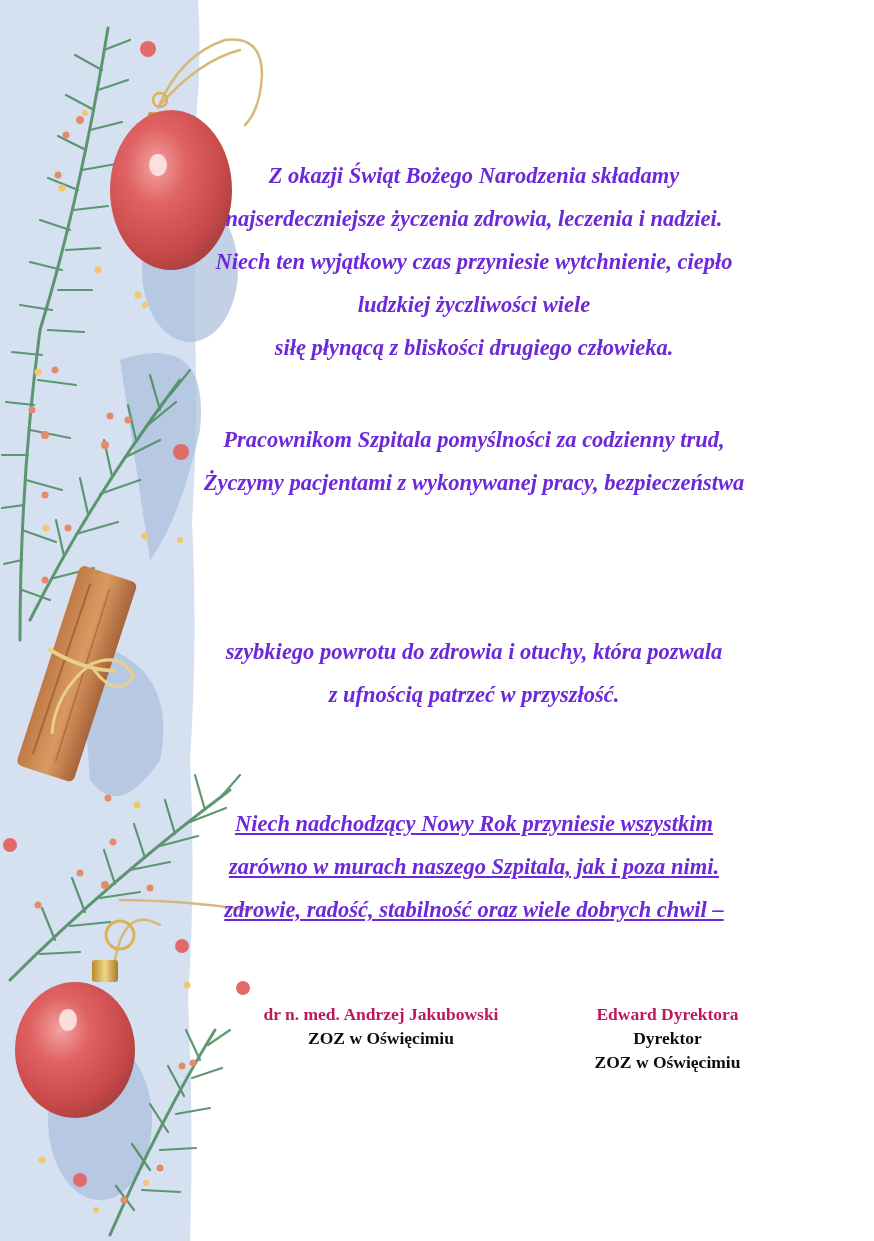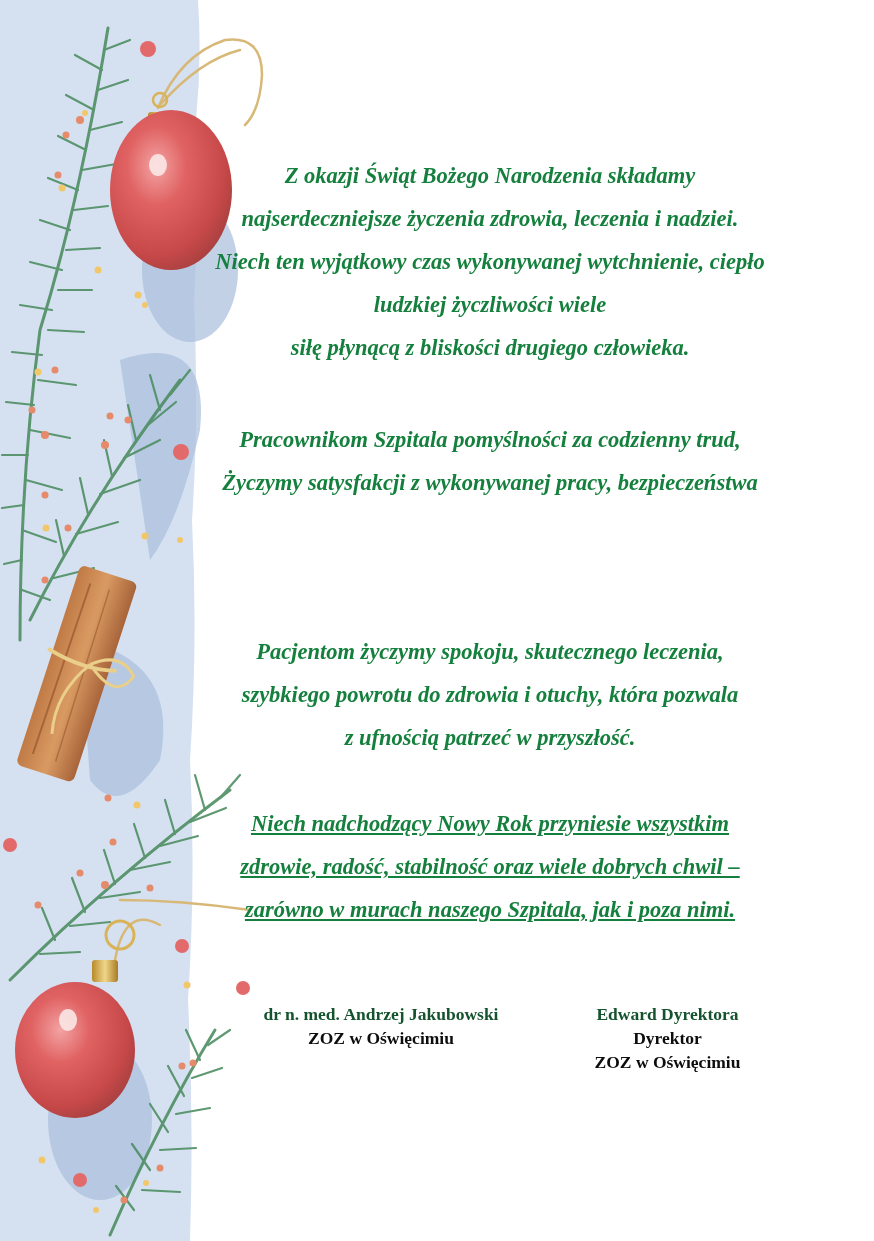--- a/index.html
+++ b/index.html
@@ -17,50 +17,50 @@
     .decor {
       position: absolute;
       left: 0;
       top: 0;
       width: 280px;
       height: 1241px;
       z-index: 0;
     }
     .greeting {
       position: absolute;
-      left: 180px;
+      left: 164px;
       width: 620px;
       z-index: 1;
       text-align: center;
       font-style: italic;
       font-weight: bold;
       font-size: 22.5px;
       line-height: 43px;
-      color: #15803d;
+      color: #6d28d9;
     }
     .greeting p {
       margin: 0;
       white-space: nowrap;
     }
     #para1 { top: 154px; }
     #para2 { top: 418px; }
     #para3 { top: 630px; }
     #para4 { top: 802px; text-decoration: underline; }
 
     .sig {
       position: absolute;
       z-index: 1;
       text-align: center;
       font-weight: bold;
       font-size: 17.5px;
       line-height: 24px;
       color: #0d0d0d;
       white-space: nowrap;
     }
-    .sig .name { color: #14532d; }
+    .sig .name { color: #be185d; }
     #sig-left { left: 226px; width: 310px; top: 1002px; }
     #sig-right { left: 560px; width: 215px; top: 1002px; }
   </style>
 </head>
 <body>
 
 <svg class="decor" viewBox="0 0 280 1241" xmlns="http://www.w3.org/2000/svg">
   <defs>
     <radialGradient id="bauble" cx="0.38" cy="0.35" r="0.7">
       <stop offset="0" stop-color="#f3a3a3"></stop>
@@ -244,40 +244,39 @@
     <circle cx="120" cy="935" r="14" fill="none" stroke="#d9b35a" stroke-width="3"></circle>
     <rect x="92" y="960" width="26" height="22" rx="3" fill="url(#cap)"></rect>
     <ellipse cx="75" cy="1050" rx="60" ry="68" fill="url(#bauble)"></ellipse>
     <ellipse cx="68" cy="1020" rx="9" ry="11" fill="#fbe7e7" opacity="0.9"></ellipse>
   </g>
 </svg>
 
 <div class="greeting" id="para1">
   <p>Z okazji Świąt Bożego Narodzenia składamy</p>
   <p>najserdeczniejsze życzenia zdrowia, leczenia i nadziei.</p>
-  <p>Niech ten wyjątkowy czas wykonywanej wytchnienie, ciepło</p>
+  <p>Niech ten wyjątkowy czas przyniesie wytchnienie, ciepło</p>
   <p>ludzkiej życzliwości wiele</p>
   <p>siłę płynącą z bliskości drugiego człowieka.</p>
 </div>
 
 <div class="greeting" id="para2">
   <p>Pracownikom Szpitala pomyślności za codzienny trud,</p>
-  <p>Życzymy satysfakcji z wykonywanej pracy, bezpieczeństwa</p>
+  <p>Życzymy pacjentami z wykonywanej pracy, bezpieczeństwa</p>
 </div>
 
 <div class="greeting" id="para3">
-  <p>Pacjentom życzymy spokoju, skutecznego leczenia,</p>
   <p>szybkiego powrotu do zdrowia i otuchy, która pozwala</p>
   <p>z ufnością patrzeć w przyszłość.</p>
 </div>
 
 <div class="greeting" id="para4">
   <p>Niech nadchodzący Nowy Rok przyniesie wszystkim</p>
+  <p>zarówno w murach naszego Szpitala, jak i poza nimi.</p>
   <p>zdrowie, radość, stabilność oraz wiele dobrych chwil –</p>
-  <p>zarówno w murach naszego Szpitala, jak i poza nimi.</p>
 </div>
 
 <div class="sig" id="sig-left">
   <div class="name">dr n. med. Andrzej Jakubowski</div>
   <div>ZOZ w Oświęcimiu</div>
 </div>
 
 <div class="sig" id="sig-right">
   <div class="name">Edward Dyrektora</div>
   <div>Dyrektor</div>

